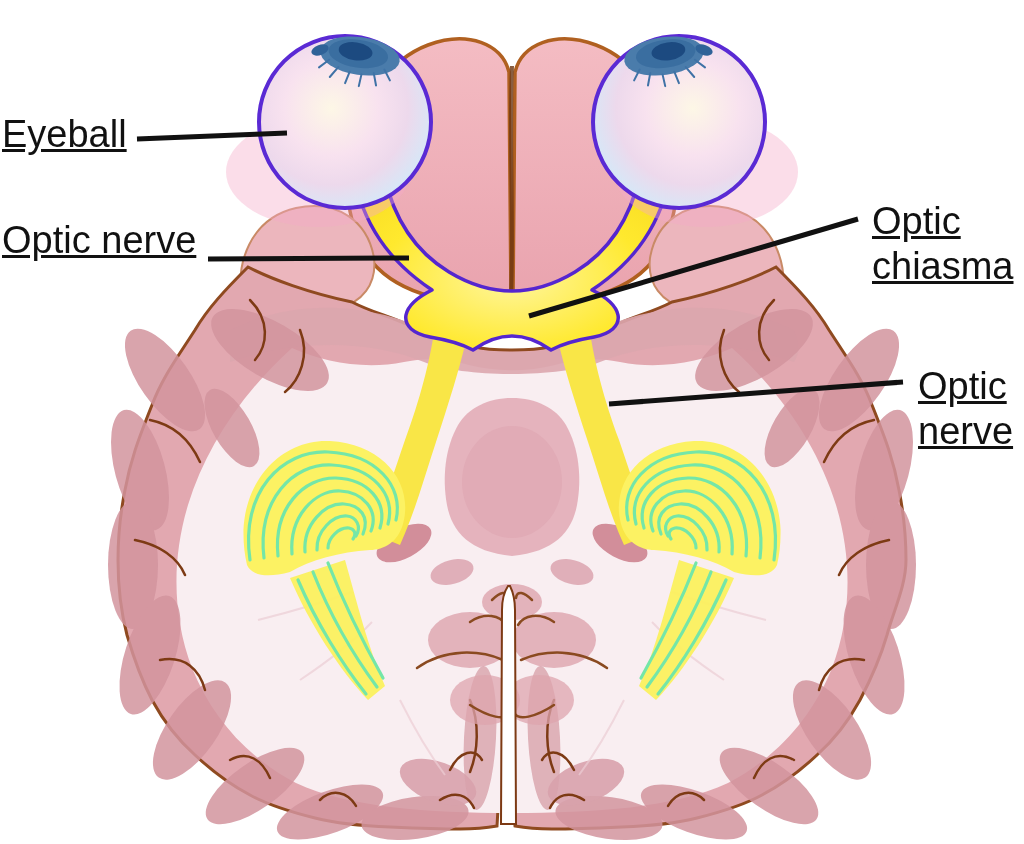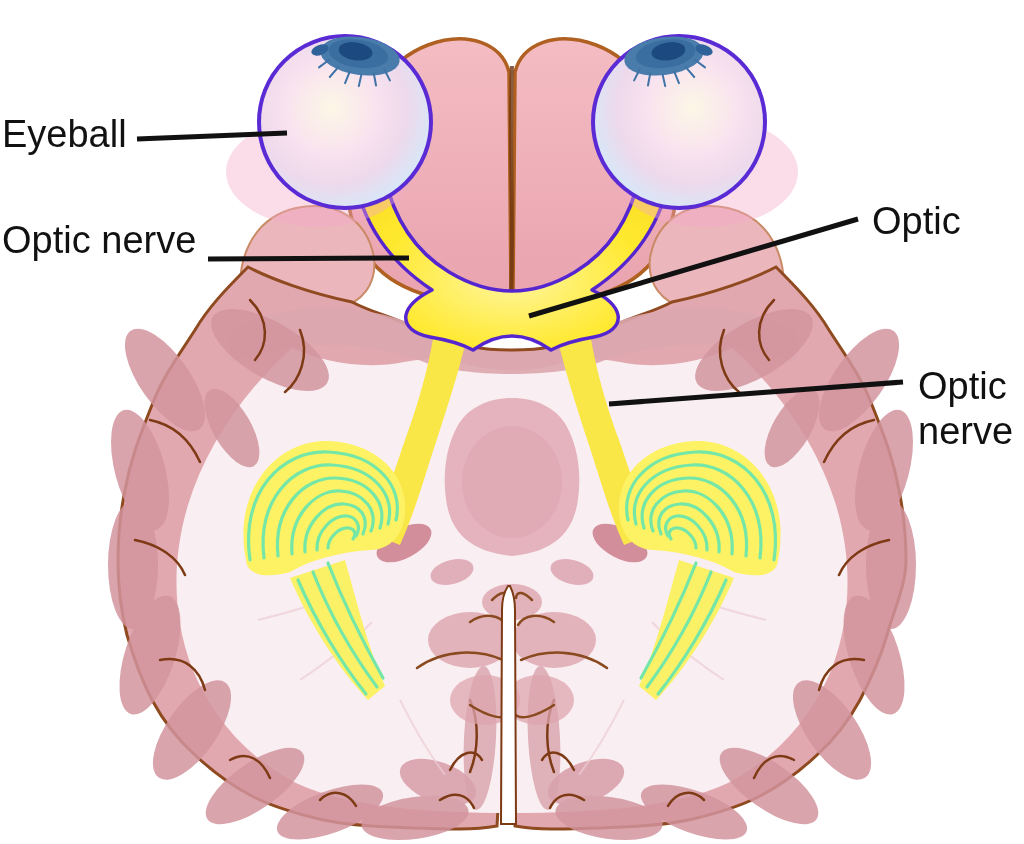--- a/index.html
+++ b/index.html
@@ -3,21 +3,21 @@
 <meta charset="utf-8">
 <style>
   html,body{margin:0;padding:0;background:#ffffff;}
   .stage{
     position:relative;width:1024px;height:844px;background:#ffffff;overflow:hidden;
     font-family:"Liberation Sans", sans-serif;
   }
   .stage svg{position:absolute;left:0;top:0;}
   .label{
     position:absolute;color:#111111;font-size:38px;line-height:45px;
-    font-family:"Liberation Sans", sans-serif;white-space:nowrap;
+    font-family:"Liberation Sans", sans-serif;white-space:nowrap;text-decoration:underline;
   }
   .lbl-eyeball{left:2px;top:112px;}
   .lbl-nerve{left:2px;top:218px;}
   .lbl-chiasma{left:872px;top:199px;}
   .lbl-tract{left:918px;top:364px;}
 </style>
 </head>
 <body>
 
 <div class="stage">
@@ -219,18 +219,19 @@
       <line x1="208" y1="259" x2="409" y2="258" stroke="#111111"></line>
       <line x1="858" y1="219" x2="529" y2="316" stroke="#111111"></line>
       <line x1="903" y1="382" x2="609" y2="404" stroke="#111111"></line>
     </g>
   </svg>
 
   <div class="label lbl-eyeball">Eyeball</div>
   <div class="label lbl-nerve">Optic nerve</div>
   <div class="label lbl-chiasma">
     <div>Optic</div>
+    <div>chiasma</div>
   </div>
   <div class="label lbl-tract">
     <div>Optic</div>
     <div>nerve</div>
   </div>
 </div>
 
 </body></html>

